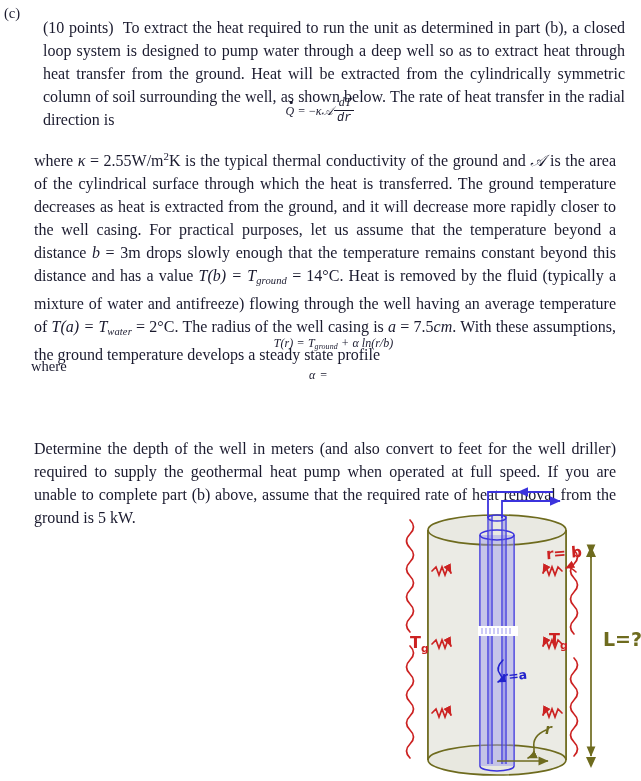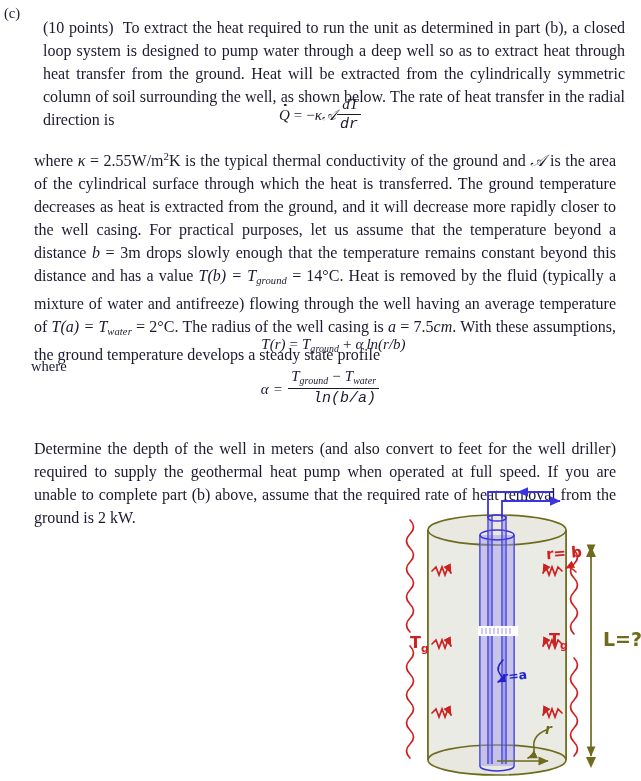--- a/index.html
+++ b/index.html
@@ -54,21 +54,21 @@
   .blk2 {
     position: absolute;
     left: 22px;
     width: 606px;
   }
 
   
   .math {
     font-family: "Liberation Serif", "DejaVu Serif", serif;
     font-style: italic;
-    font-size: 15px;
+    font-size: 12px;
     white-space: nowrap;
   }
   .mi { font-style: italic; }
   .mup { font-style: normal; }
   .msub {
     font-size: 0.66em;
     font-style: italic;
     vertical-align: -0.28em;
     letter-spacing: 0.1px;
   }
@@ -151,25 +151,25 @@
     <p class="para"><span>where </span><span class="mi">κ</span><span> = 2.55W/m</span><sup style="font-size:0.68em">2</sup><span>K is the typical thermal conductivity of the ground and </span><span class="mi">𝒜</span><span> is the area of the cylindrical surface through which the heat is transferred. The ground temperature decreases as heat is extracted from the ground, and it will decrease more rapidly closer to the well casing. For practical purposes, let us assume that the temperature beyond a distance </span><span class="mi">b</span><span> = 3m drops slowly enough that the temperature remains constant beyond this distance and has a value </span><span class="mi">T(b) = T</span><span class="msub">ground</span><span> = 14°C. Heat is removed by the fluid (typically a mixture of water and antifreeze) flowing through the well having an average temperature of </span><span class="mi">T(a) = T</span><span class="msub">water</span><span> = 2°C. The radius of the well casing is </span><span class="mi">a</span><span> = 7.5</span><span class="mi">cm</span><span>. With these assumptions, the ground temperature develops a steady state profile</span></p>
   </div>
 
   <div class="eq-center math" style="top:336px;margin-left:13px;">
     <span class="mi">T(r)</span><span class="mup" style="padding:0 4px">=</span><span class="mi">T</span><span class="msub">ground</span><span class="mup" style="padding:0 4px">+</span><span class="mi">α</span><span class="mi" style="padding-left:3px">ln(r/b)</span>
   </div>
 
   <div style="position:absolute;left:31px;top:358px;font-size:14.6px;">where</div>
 
   <div class="eq-center math" style="top:368px;">
-    <span class="mi">α</span><span class="mup" style="padding:0 5px">=</span><span class="frac"><span class="num"><span class="mi">T</span><span class="msub">ground</span><span class="mup" style="padding:0 4px">−</span><span class="mi">T</span><span class="msub">water</span></span><span class="den mi">ln(b/a)</span></span>
+    <span class="mi">α</span><span class="mup" style="padding:0 5px">=</span>
   </div>
 
   <div class="blk2" style="top:425px;">
-    <p class="para">Determine the depth of the well in meters (and also convert to feet for the well driller) required to supply the geothermal heat pump when operated at full speed. If you are unable to complete part (b) above, assume that the required rate of heat removal from the ground is 2 kW.</p>
+    <p class="para">Determine the depth of the well in meters (and also convert to feet for the well driller) required to supply the geothermal heat pump when operated at full speed. If you are unable to complete part (b) above, assume that the required rate of heat removal from the ground is 5 kW.</p>
   </div>
 
   <div id="diagram">
     <svg width="243" height="303" viewBox="0 0 243 303">
       <defs>
         <marker id="ar-olive" markerWidth="7" markerHeight="7" refX="5.6" refY="3" orient="auto">
           <path d="M0,0.4 L6,3 L0,5.6 Z" fill="#6e6b1e"></path>
         </marker>
         <marker id="ar-olive-b" markerWidth="7" markerHeight="7" refX="5.6" refY="3" orient="auto">
           <path d="M0,0.4 L6,3 L0,5.6 Z" fill="#6e6b1e"></path>

